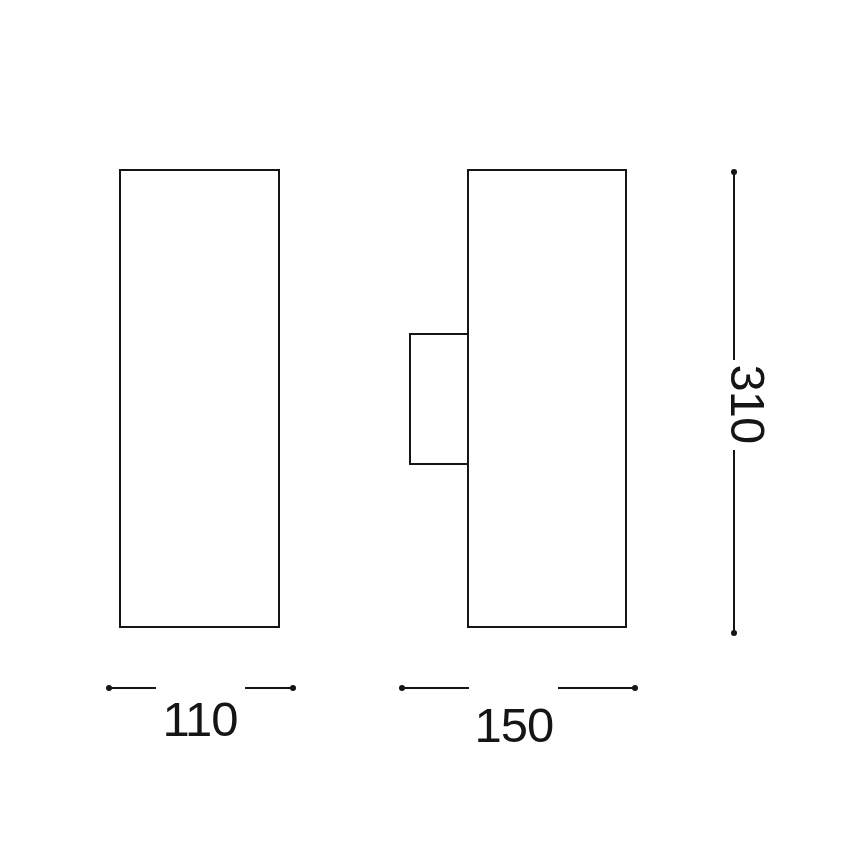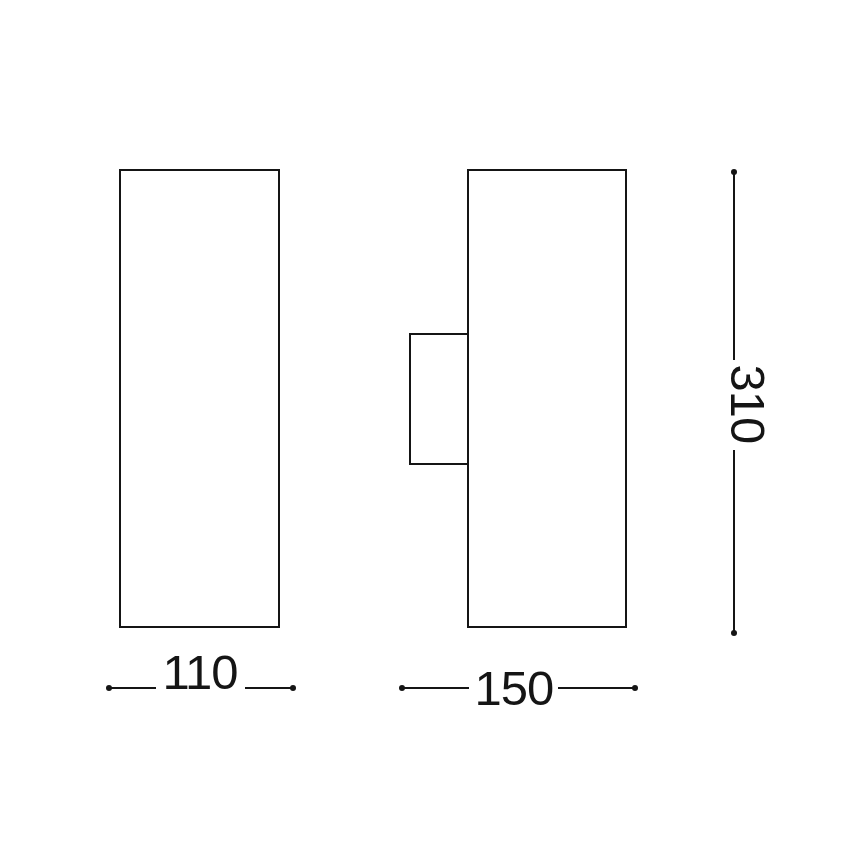--- a/index.html
+++ b/index.html
@@ -59,28 +59,28 @@
     white-space: nowrap;
     transform: translate(-50%, -50%);
   }
   .dim-label.rot90 {
     transform: translate(-50%, -50%) rotate(90deg);
   }
 
   
   .d110-dot-l  { left: 106px; top: 685px; }
   .d110-seg-l  { left: 109px; top: 687px; width: 47px; }
-  .d110-label  { left: 200px; top: 672px; }
+  .d110-label  { left: 200px; top: 719px; }
   .d110-seg-r  { left: 245px; top: 687px; width: 48px; }
   .d110-dot-r  { left: 290px; top: 685px; }
 
   
   .d150-dot-l  { left: 399px; top: 685px; }
   .d150-seg-l  { left: 402px; top: 687px; width: 67px; }
-  .d150-label  { left: 514px; top: 688px; }
+  .d150-label  { left: 514px; top: 725px; }
   .d150-seg-r  { left: 558px; top: 687px; width: 77px; }
   .d150-dot-r  { left: 632px; top: 685px; }
 
   
   .d310-dot-t  { left: 731px; top: 169px; }
   .d310-seg-t  { left: 733px; top: 172px; height: 188px; }
   .d310-label  { left: 747px; top: 404px; }
   .d310-seg-b  { left: 733px; top: 450px; height: 183px; }
   .d310-dot-b  { left: 731px; top: 630px; }
 </style>

